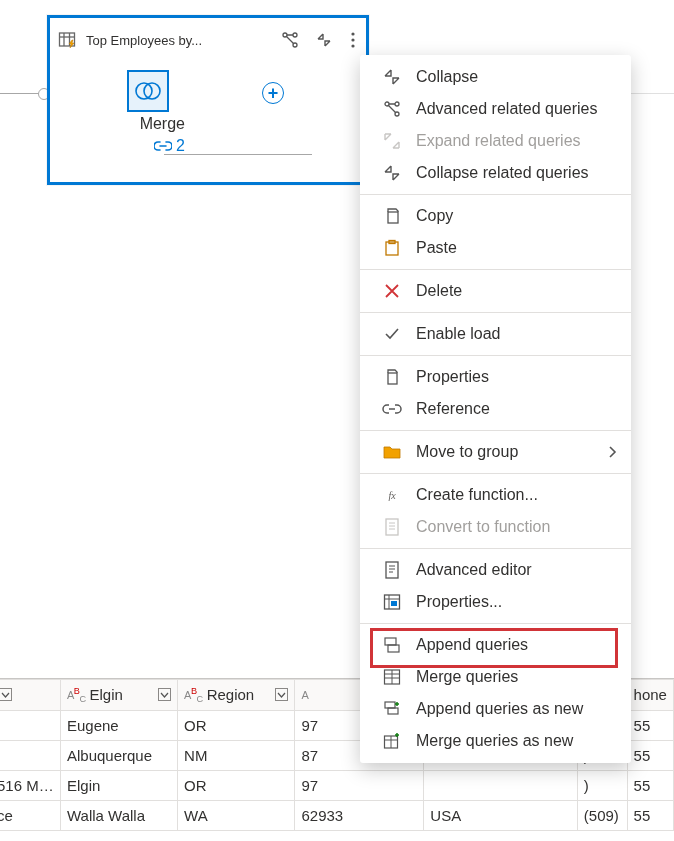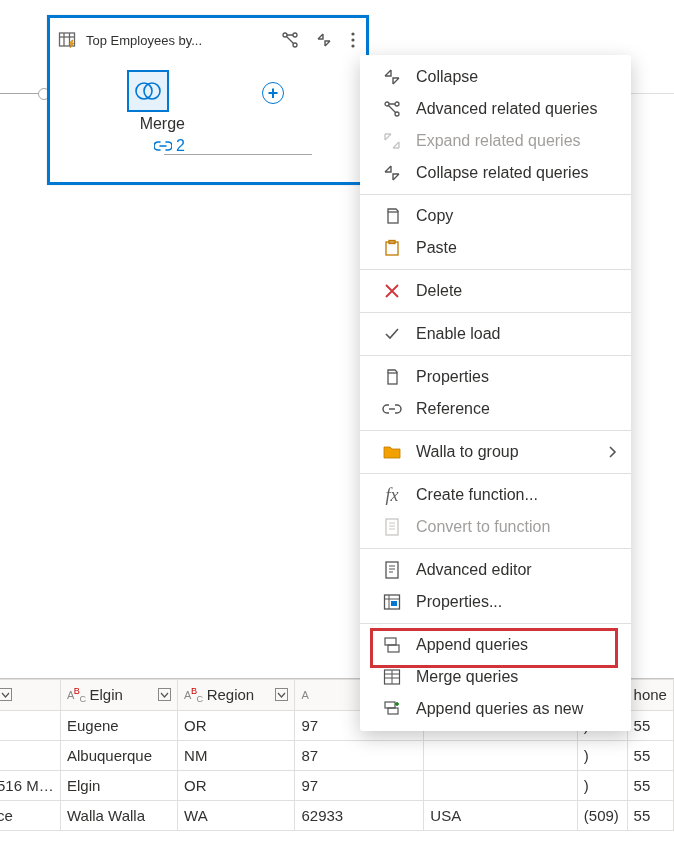--- a/index.html
+++ b/index.html
@@ -228,31 +228,31 @@
       </span>
     <span>Reference</span>
   </div>
   <div class="sep"></div>
   <div class="mi">
     <span class="mico">
         <svg width="18" height="16" viewBox="0 0 18 16">
           <path d="M1 3h6l2 2h8v9H1z" fill="#f2a100" stroke="#c07800" stroke-width="0.8"></path>
         </svg>
       </span>
-    <span>Walla to group</span>
+    <span>Move to group</span>
     <span class="chev">
         <svg width="10" height="14" viewBox="0 0 10 14">
           <path d="M3 2l5 5-5 5" stroke="#555" stroke-width="1.6" fill="none"></path>
         </svg>
       </span>
   </div>
   <div class="sep"></div>
   <div class="mi">
     <span class="mico">
-        <span style="font-style:italic;font-family:serif;font-size:18px;">fx</span>
+        <span style="font-style:italic;font-family:serif;font-size:10px;">fx</span>
       </span>
     <span>Create function...</span>
   </div>
   <div class="mi disabled">
     <span class="mico">
         <svg width="16" height="18" viewBox="0 0 16 18">
           <rect x="2" y="1" width="12" height="16" fill="none" stroke="currentColor" stroke-width="1.3"></rect>
           <line x1="5" y1="5" x2="11" y2="5" stroke="currentColor"></line>
           <line x1="5" y1="8" x2="11" y2="8" stroke="currentColor"></line>
           <line x1="5" y1="11" x2="11" y2="11" stroke="currentColor"></line>
@@ -304,20 +304,31 @@
   </div>
   <div class="mi">
     <span class="mico">
         <svg width="18" height="18" viewBox="0 0 18 18">
           <rect x="2" y="2" width="10" height="6" fill="none" stroke="#555" stroke-width="1.2"></rect>
           <rect x="5" y="8" width="10" height="6" fill="none" stroke="#555" stroke-width="1.2"></rect>
           <path d="M14 2v4M12 4h4" stroke="#107c10" stroke-width="1.5"></path>
         </svg>
       </span>
     <span>Append queries as new</span>
+  </div>
+  <div class="mi">
+    <span class="mico">
+        <svg width="18" height="18" viewBox="0 0 18 18">
+          <rect x="1.5" y="4" width="13" height="12" fill="none" stroke="#555" stroke-width="1.2"></rect>
+          <line x1="8" y1="4" x2="8" y2="16" stroke="#555"></line>
+          <line x1="1.5" y1="8" x2="14.5" y2="8" stroke="#555"></line>
+          <path d="M14 1v4M12 3h4" stroke="#107c10" stroke-width="1.5"></path>
+        </svg>
+      </span>
+    <span>Merge queries as new</span>
   </div>
 </div>
 <div class="hl"></div>
 
 <div class="table-wrap">
   <table class="grid" style="margin-left:-10px;">
     <thead>
       <tr>
         <th style="width:70px;">
             <div class="th-inner">

